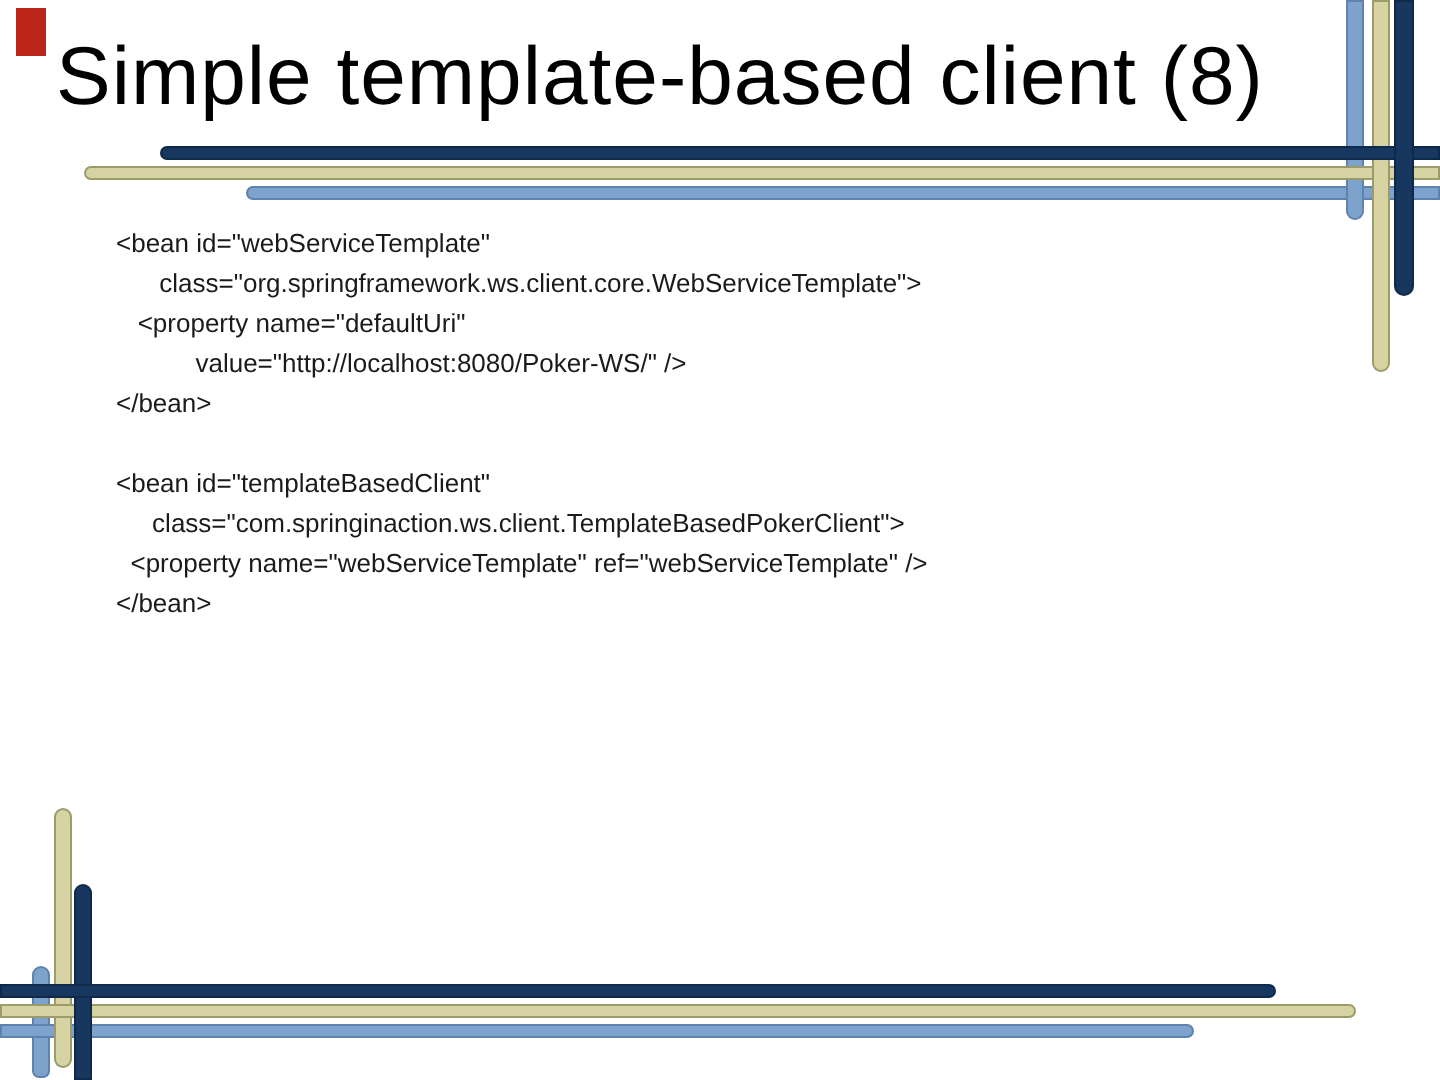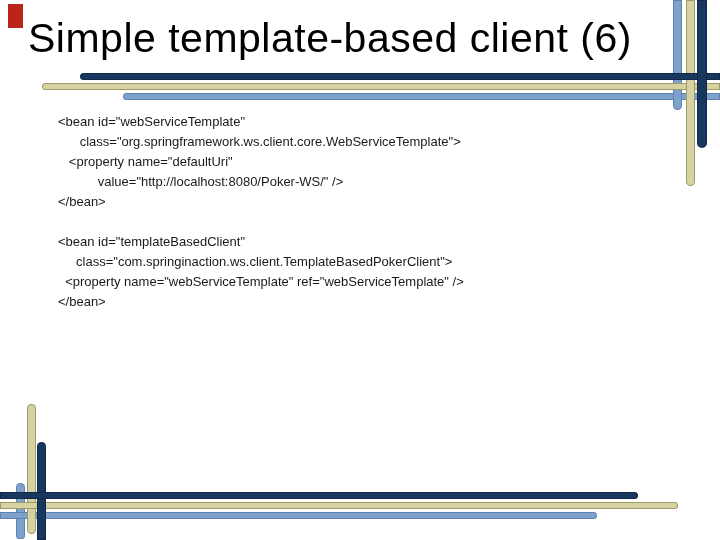--- a/index.html
+++ b/index.html
@@ -70,21 +70,21 @@
     left: 8px; top: 4px;
     width: 15px; height: 24px;
     z-index: 40;
   }
 </style>
 </head>
 <body>
 
 <div class="red-marker" style="background-color: rgb(187, 36, 24);"></div>
 
-<div class="slide-title">Simple template-based client (6)</div>
+<div class="slide-title">Simple template-based client (8)</div>
 
 <div class="bar navy h-top-navy" style="background-color: rgb(23, 55, 94);"></div>
 <div class="bar tan h-top-tan" style="background-color: rgb(214, 210, 162);"></div>
 <div class="bar blue h-top-blue" style="background-color: rgb(125, 162, 204);"></div>
 
 <div class="bar blue v-tr-blue" style="background-color: rgb(125, 162, 204);"></div>
 <div class="bar tan v-tr-tan" style="background-color: rgb(214, 210, 162);"></div>
 <div class="bar navy v-tr-navy" style="background-color: rgb(23, 55, 94);"></div>
 
 <div class="code-block code-block-1">

